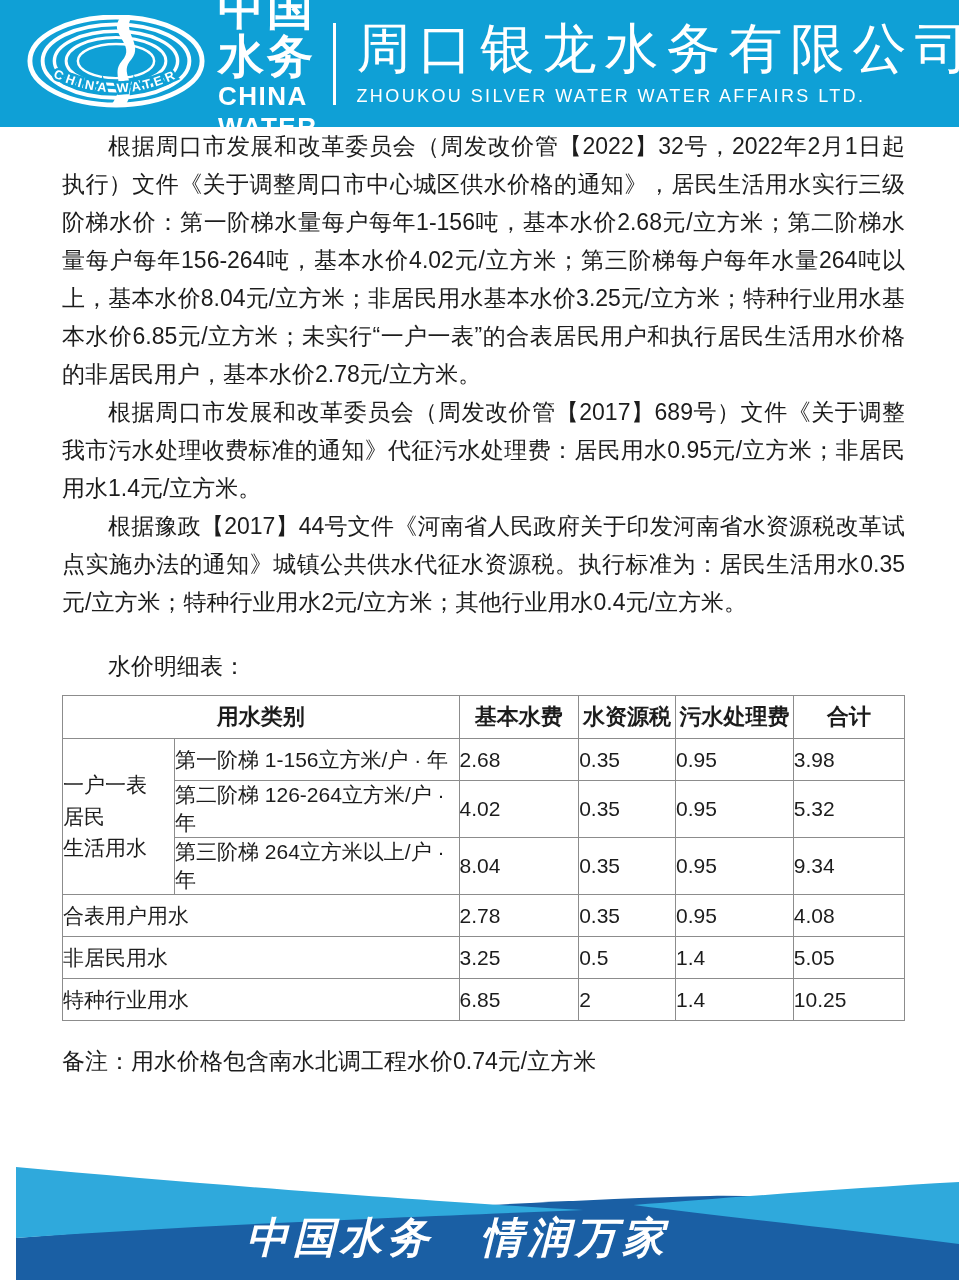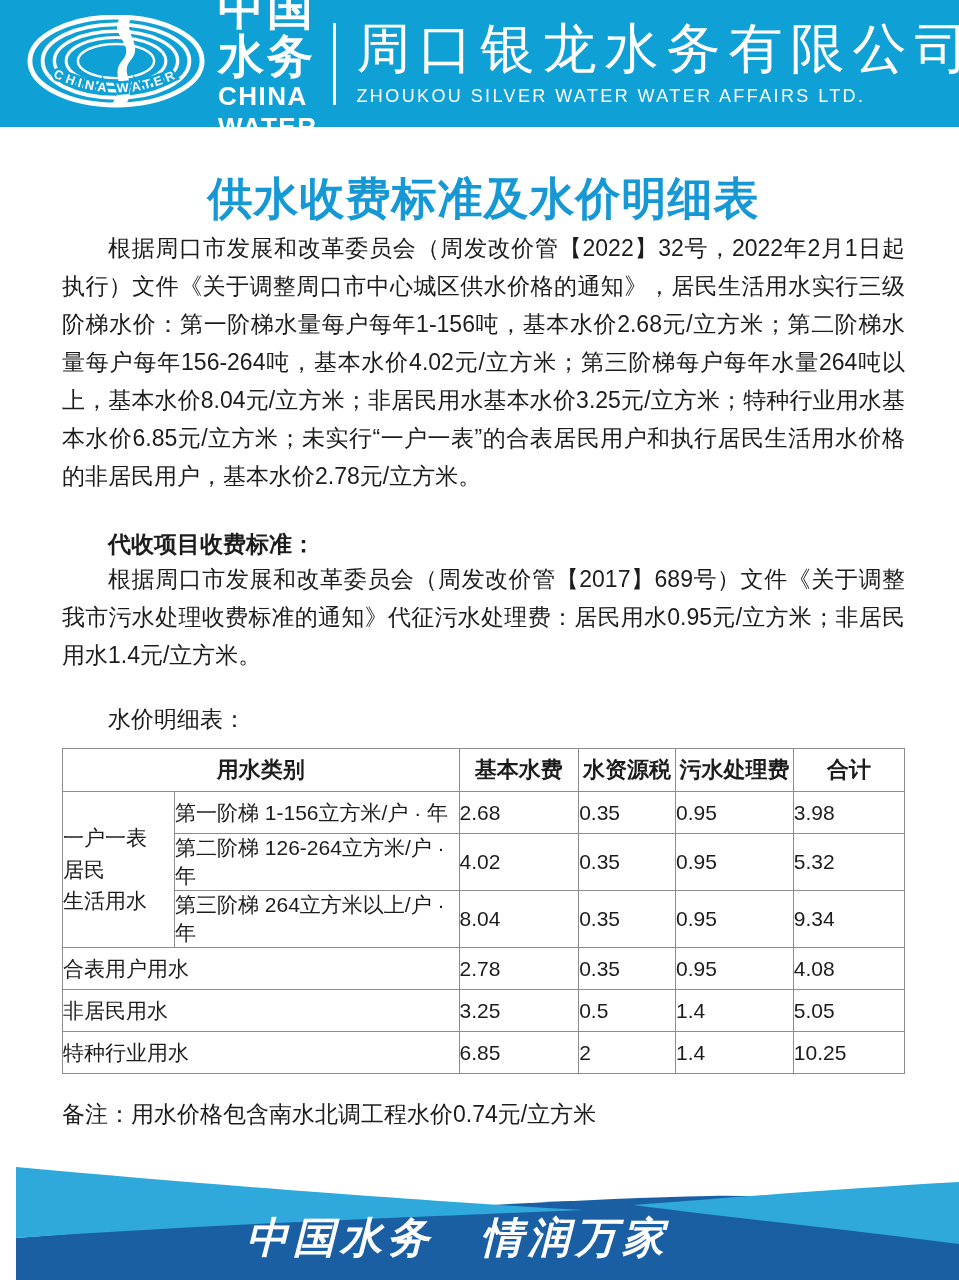--- a/index.html
+++ b/index.html
@@ -75,26 +75,25 @@
     <div class="brand-en">CHINA WATER</div>
   </div>
   <div class="header-divider"></div>
   <div class="company">
     <div class="company-cn">周口银龙水务有限公司</div>
     <div class="company-en">ZHOUKOU SILVER WATER WATER AFFAIRS LTD.</div>
   </div>
 </div>
 
 <div class="main">
-  <h1 class="page-title">供水收费标准及水价明细表</h1>
 
   <p class="body-par">根据周口市发展和改革委员会（周发改价管【2022】32号，2022年2月1日起执行）文件《关于调整周口市中心城区供水价格的通知》，居民生活用水实行三级阶梯水价：第一阶梯水量每户每年1-156吨，基本水价2.68元/立方米；第二阶梯水量每户每年156-264吨，基本水价4.02元/立方米；第三阶梯每户每年水量264吨以上，基本水价8.04元/立方米；非居民用水基本水价3.25元/立方米；特种行业用水基本水价6.85元/立方米；未实行“一户一表”的合表居民用户和执行居民生活用水价格的非居民用户，基本水价2.78元/立方米。</p>
 
-  <div class="sec-heading">代收项目收费标准：</div>
   <p class="body-par">根据周口市发展和改革委员会（周发改价管【2017】689号）文件《关于调整我市污水处理收费标准的通知》代征污水处理费：居民用水0.95元/立方米；非居民用水1.4元/立方米。</p>
+  <p class="body-par">根据豫政【2017】44号文件《河南省人民政府关于印发河南省水资源税改革试点实施办法的通知》城镇公共供水代征水资源税。执行标准为：居民生活用水0.35元/立方米；特种行业用水2元/立方米；其他行业用水0.4元/立方米。</p>
 
   <div class="table-heading">水价明细表：</div>
 
   <table class="price">
     <colgroup>
       <col style="width:13.3%">
         <col style="width:33.8%">
         <col style="width:14.2%">
       <col style="width:11.5%">
         <col style="width:14.0%">

